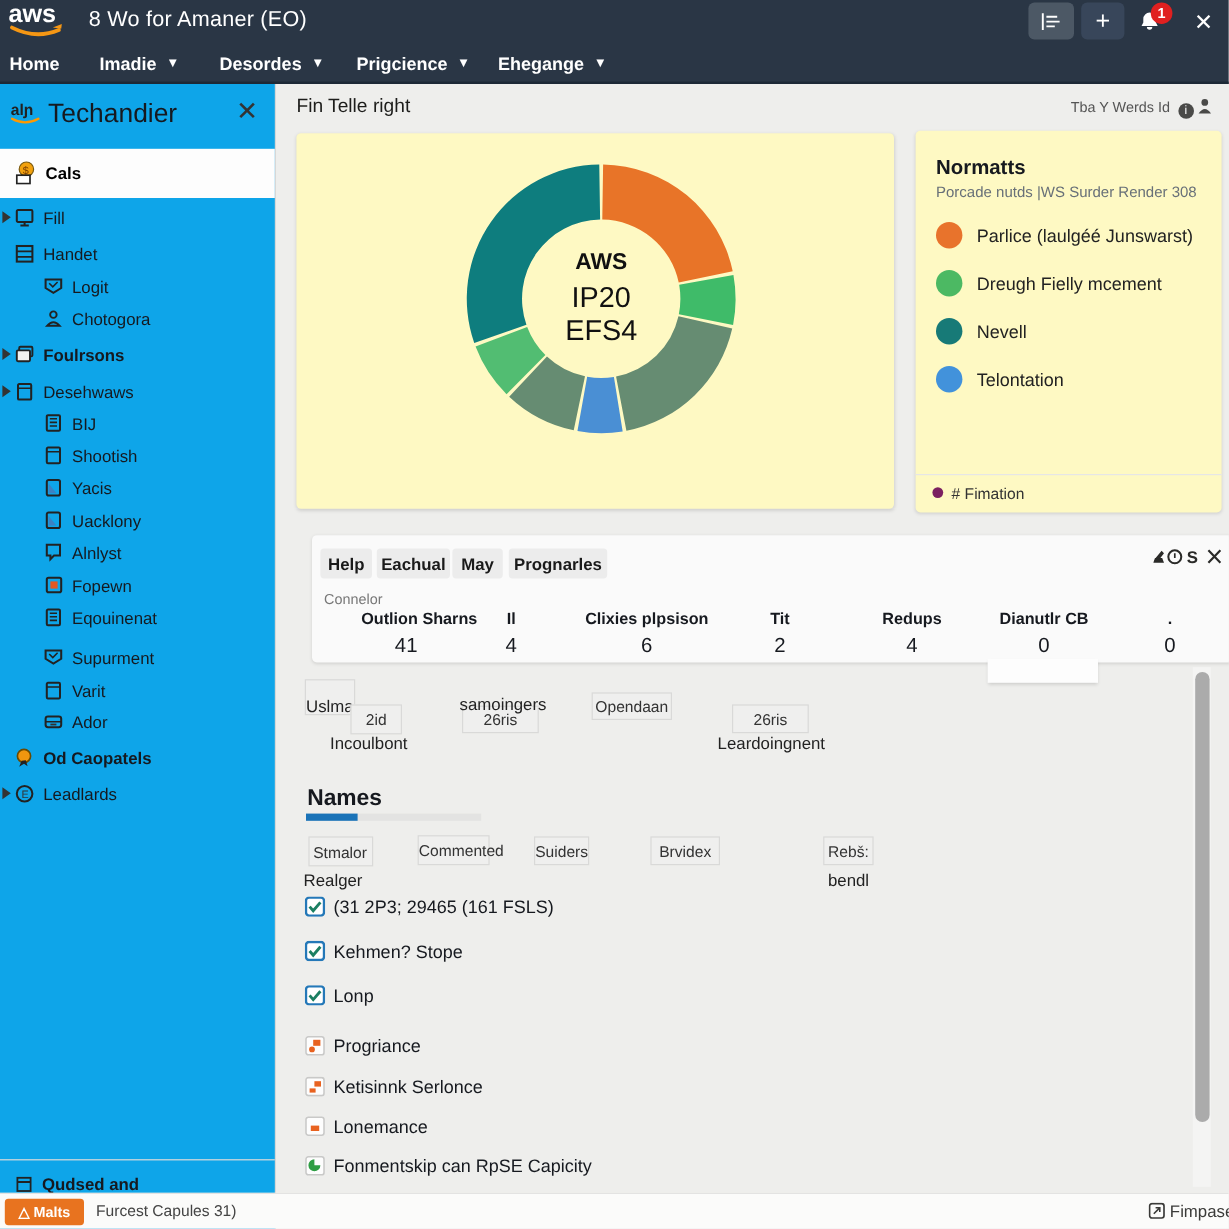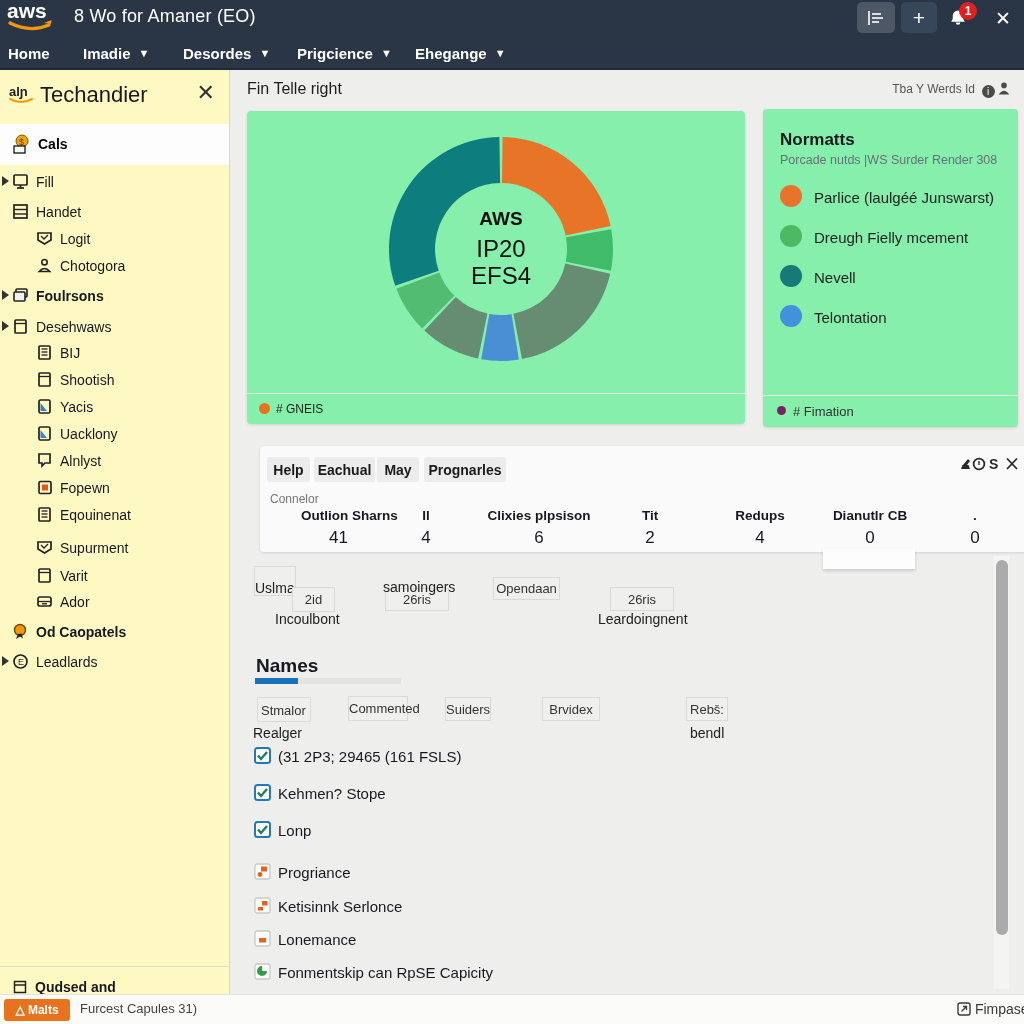--- a/index.html
+++ b/index.html
@@ -11,38 +11,38 @@
 #logo { position:absolute; left:7px; top:2px; }
 #title { position:absolute; left:74px; top:6px; color:#fff; font-size:18px; letter-spacing:.2px; }
 .tbtn { width:38px; height:31px; border-radius:5px; display:flex; align-items:center; justify-content:center; color:#fff; }
 .tbtn.b1 { background:#4c5865; }
 .tbtn.b2 { background:#38465a; font-size:21px; font-weight:300; }
 #nav { position:absolute; left:0; top:36px; width:100%; height:32px; color:#fff; font-size:15px; font-weight:bold; }
 #nav span.item { position:absolute; top:9px; }
 .caret { font-size:11px; position:relative; top:-2px; margin-left:8px; }
 
 
-#sidebar { position:absolute; left:0; top:70px; width:230px; height:954px; background:#fef9c3; border-right:1px solid #d7d7d6; }
+#sidebar { position:absolute; left:0; top:70px; width:230px; height:954px; background:#0ea5e9; border-right:1px solid #d7d7d6; }
 #sbhead { position:absolute; left:0; top:0; width:100%; height:54px; }
 #sbx { position:absolute; right:14px; top:10px; font-size:22px; color:#333; font-weight:300; }
 .srow { position:absolute; left:0; width:229px; height:27px; font-size:14px; color:#16191f; }
 .srow .txt { position:absolute; left:36px; top:5px; white-space:nowrap; }
 .srow.ind .txt { left:60px; }
 .srow .ic { position:absolute; left:12px; top:4px; width:17px; height:17px; }
 .srow.ind .ic { left:36px; }
 .srow .arr { position:absolute; left:2px; top:7px; width:0; height:0; border-left:7px solid #333; border-top:5px solid transparent; border-bottom:5px solid transparent; }
 .bold { font-weight:bold; }
 #calsrow { position:absolute; left:0; top:54px; width:229px; height:41px; background:#fdfdfd; }
 #sbfoot { position:absolute; left:0; top:896px; width:229px; height:58px; border-top:1px solid #dcdcdb; }
 
 
 #phead { position:absolute; left:247px; top:80px; font-size:16px; font-weight:normal; color:#1d1d1b; }
 #pheadr { position:absolute; right:14px; top:82px; font-size:12px; color:#555; }
 
-.card { position:absolute; background:#86efac; border-radius:4px; box-shadow:0 1px 3px rgba(0,0,0,.12); }
+.card { position:absolute; background:#fef9c3; border-radius:4px; box-shadow:0 1px 3px rgba(0,0,0,.12); }
 #card1 { left:247px; top:111px; width:498px; height:313px; }
 #card1 .foot { position:absolute; left:0; bottom:0; width:100%; height:31px; border-top:1px solid #e6e6e6; }
 .dot { display:inline-block; border-radius:50%; }
 #card2 { left:763px; top:109px; width:255px; height:318px; }
 
 .legrow { position:absolute; left:17px; font-size:15px; color:#222; }
 .legrow .c { position:absolute; left:0; top:-4px; width:22px; height:22px; border-radius:50%; }
 .legrow .t { position:absolute; left:34px; top:0; white-space:nowrap; }
 
 #panel { position:absolute; left:248px; top:446px; width:772px; height:106px; background:#fafafa; border-radius:4px; box-shadow:0 1px 3px rgba(0,0,0,.12);margin-left:12px; }
@@ -280,24 +280,20 @@
     <path d="M364.2 118.2A112.0 112.0 0 0 1 363.9 159.8L318.7 150.8A66.0 66.0 0 0 0 319.0 126.3Z" fill="#3fbb69"></path>
     <path d="M363.2 162.8A112.0 112.0 0 0 1 275.0 248.0L266.4 202.8A66.0 66.0 0 0 0 318.4 152.6Z" fill="#668c72"></path>
     <path d="M271.9 248.6A112.0 112.0 0 0 1 234.2 248.2L242.3 203.0A66.0 66.0 0 0 0 264.6 203.2Z" fill="#4a8fd4"></path>
     <path d="M231.1 247.6A112.0 112.0 0 0 1 177.3 219.6L208.8 186.1A66.0 66.0 0 0 0 240.5 202.6Z" fill="#668c72"></path>
     <path d="M175.1 217.5A112.0 112.0 0 0 1 149.3 177.8L192.3 161.4A66.0 66.0 0 0 0 207.5 184.8Z" fill="#52bd72"></path>
     <path d="M148.2 174.8A112.0 112.0 0 0 1 252.4 26.0L253.1 72.0A66.0 66.0 0 0 0 191.7 159.7Z" fill="#0e7d7e"></path>
   </svg>
   <div style="position:absolute;left:0;top:97px;width:508px;text-align:center;font-weight:bold;font-size:19px;color:#111;">AWS</div>
   <div style="position:absolute;left:0;top:124px;width:508px;text-align:center;font-size:24px;color:#111;">IP20</div>
   <div style="position:absolute;left:0;top:151px;width:508px;text-align:center;font-size:24px;color:#111;">EFS4</div>
-  <div class="foot">
-    <span class="dot" style="width:11px;height:11px;background:#e8731f;position:absolute;left:12px;top:9px;"></span>
-    <span style="position:absolute;left:29px;top:8px;font-size:12px;color:#222;"># GNEIS</span>
-  </div>
 </div>
 
 <div class="card" id="card2">
   <div style="position:absolute;left:17px;top:21px;font-size:17px;font-weight:bold;color:#16191f;">Normatts</div>
   <div style="position:absolute;left:17px;top:44px;font-size:12.5px;color:#687078;white-space:nowrap;">Porcade nutds |WS Surder Render 308</div>
   <div class="legrow" style="top:80px;">
       <span class="c" style="background:#e8732c;"></span>
       <span class="t">Parlice (laulgéé Junswarst)</span>
     </div>
   <div class="legrow" style="top:120px;">

